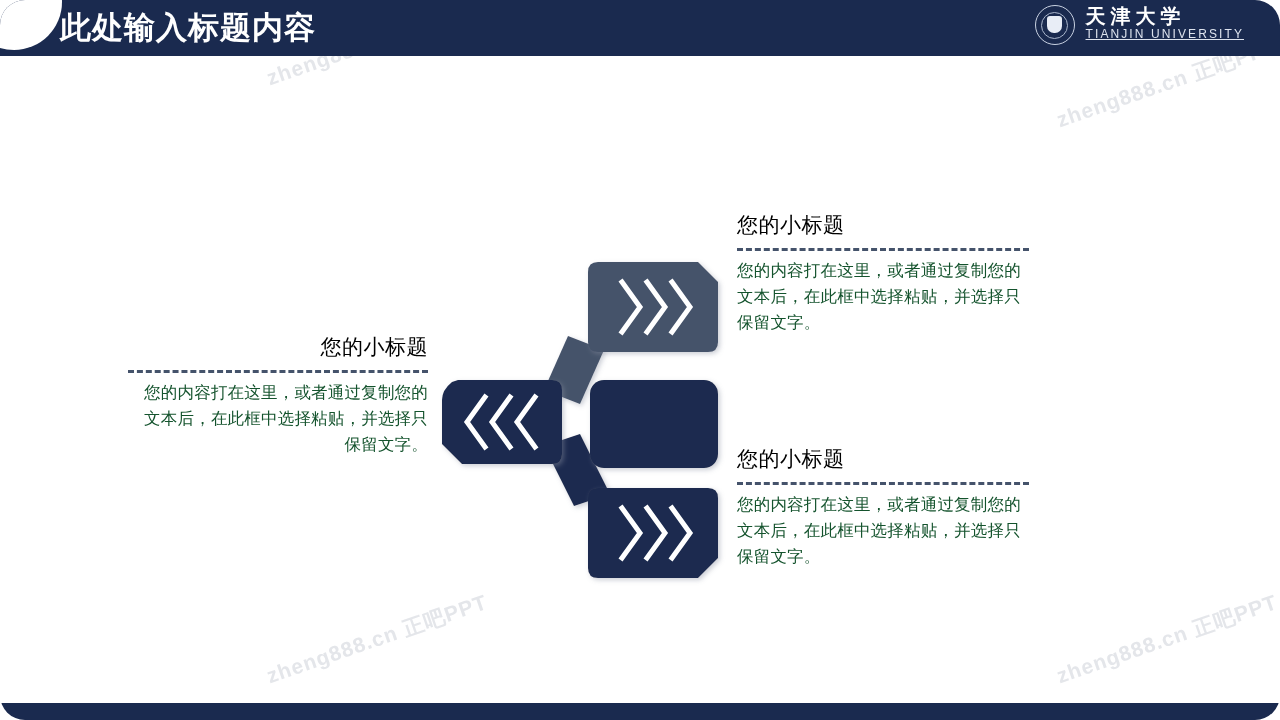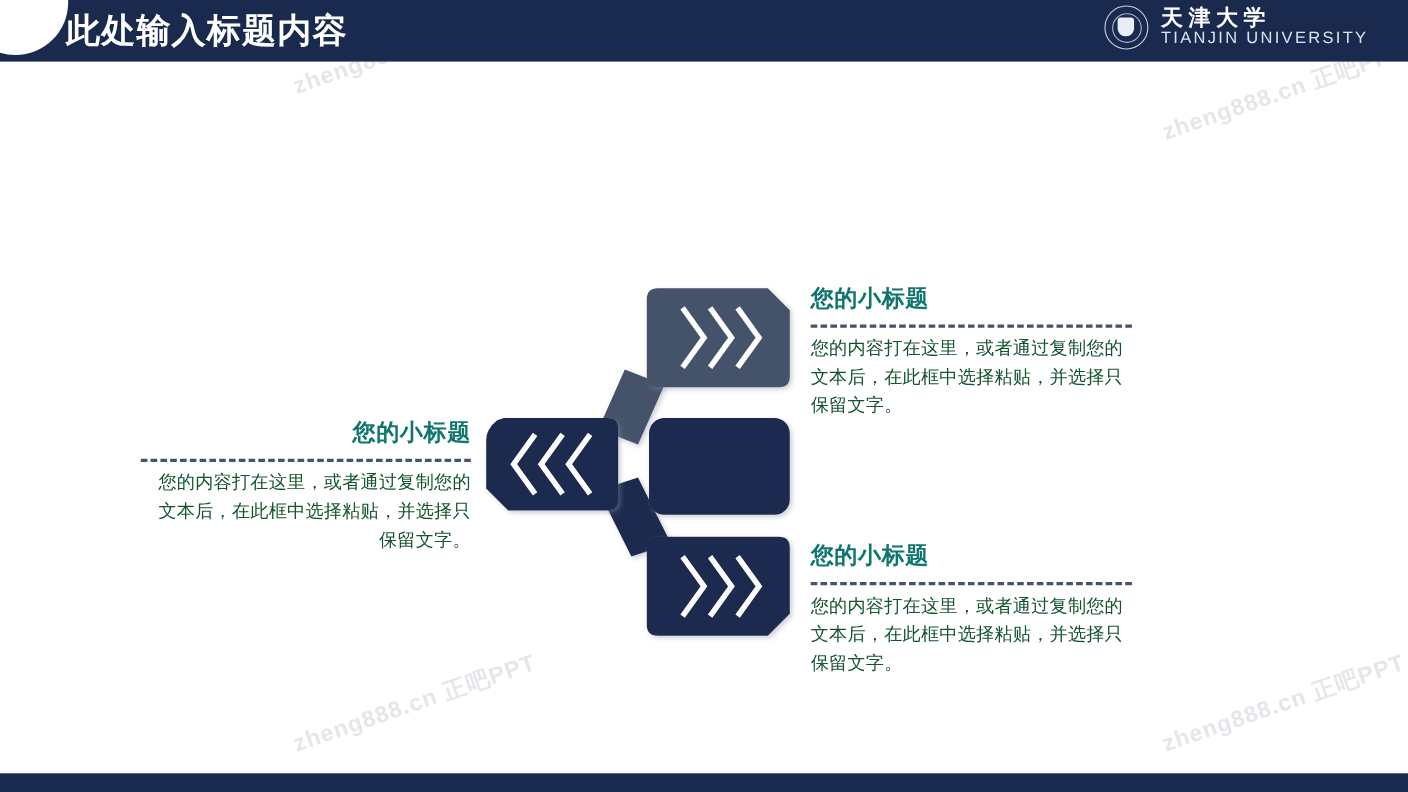--- a/index.html
+++ b/index.html
@@ -11,20 +11,21 @@
     background: #ffffff;
     font-family: "Liberation Sans", "DejaVu Sans", sans-serif;
   }
 
   #slide {
     position: relative;
     width: 1280px;
     height: 720px;
     background: #ffffff;
     overflow: hidden;
+    border-radius: 25px;
   }
 
   
   #header-bar {
     position: absolute;
     left: 0; top: 0;
     width: 1280px;
     height: 56px;
     background: #1a2a4f;
     z-index: 5;
@@ -86,24 +87,25 @@
   #logo-text { display: flex; flex-direction: column; justify-content: center; }
   #logo-cn {
     font-size: 20px;
     font-weight: bold;
     color: #ffffff;
     letter-spacing: 5px;
     line-height: 23px;
     font-family: "DejaVu Serif", "Liberation Serif", serif;
   }
   #logo-en {
-    font-size: 15px;
+    font-size: 12px;
     color: #dde3ee;
     letter-spacing: 2.1px;
     line-height: 13px;
+    text-decoration: underline;
   }
 
   
   #footer-bar {
     position: absolute;
     left: 0; bottom: 0;
     width: 1280px; height: 17px;
     background: #1a2a4f;
     z-index: 5;
   }
@@ -119,25 +121,24 @@
 
   
   .text-block { position: absolute; z-index: 4; }
 
   .tb-left  { left: 128px; top: 332px; width: 300px; text-align: right; }
   .tb-top   { left: 737px; top: 210px; width: 292px; text-align: left; }
   .tb-bot   { left: 737px; top: 444px; width: 292px; text-align: left; }
 
   .tb-heading {
     font-size: 21px;
-    font-weight: bold;
-    color: #0f766e;
+    font-weight: normal;
+    color: #000000;
     line-height: 30px;
     letter-spacing: 0.5px;
-    margin-top: 47px;
   }
   .tb-divider {
     margin-top: 8px;
     margin-bottom: 6px;
     height: 0;
     border-top: 3px dashed #45536b;
   }
   .tb-body {
     font-size: 16.5px;
     color: #14532d;

